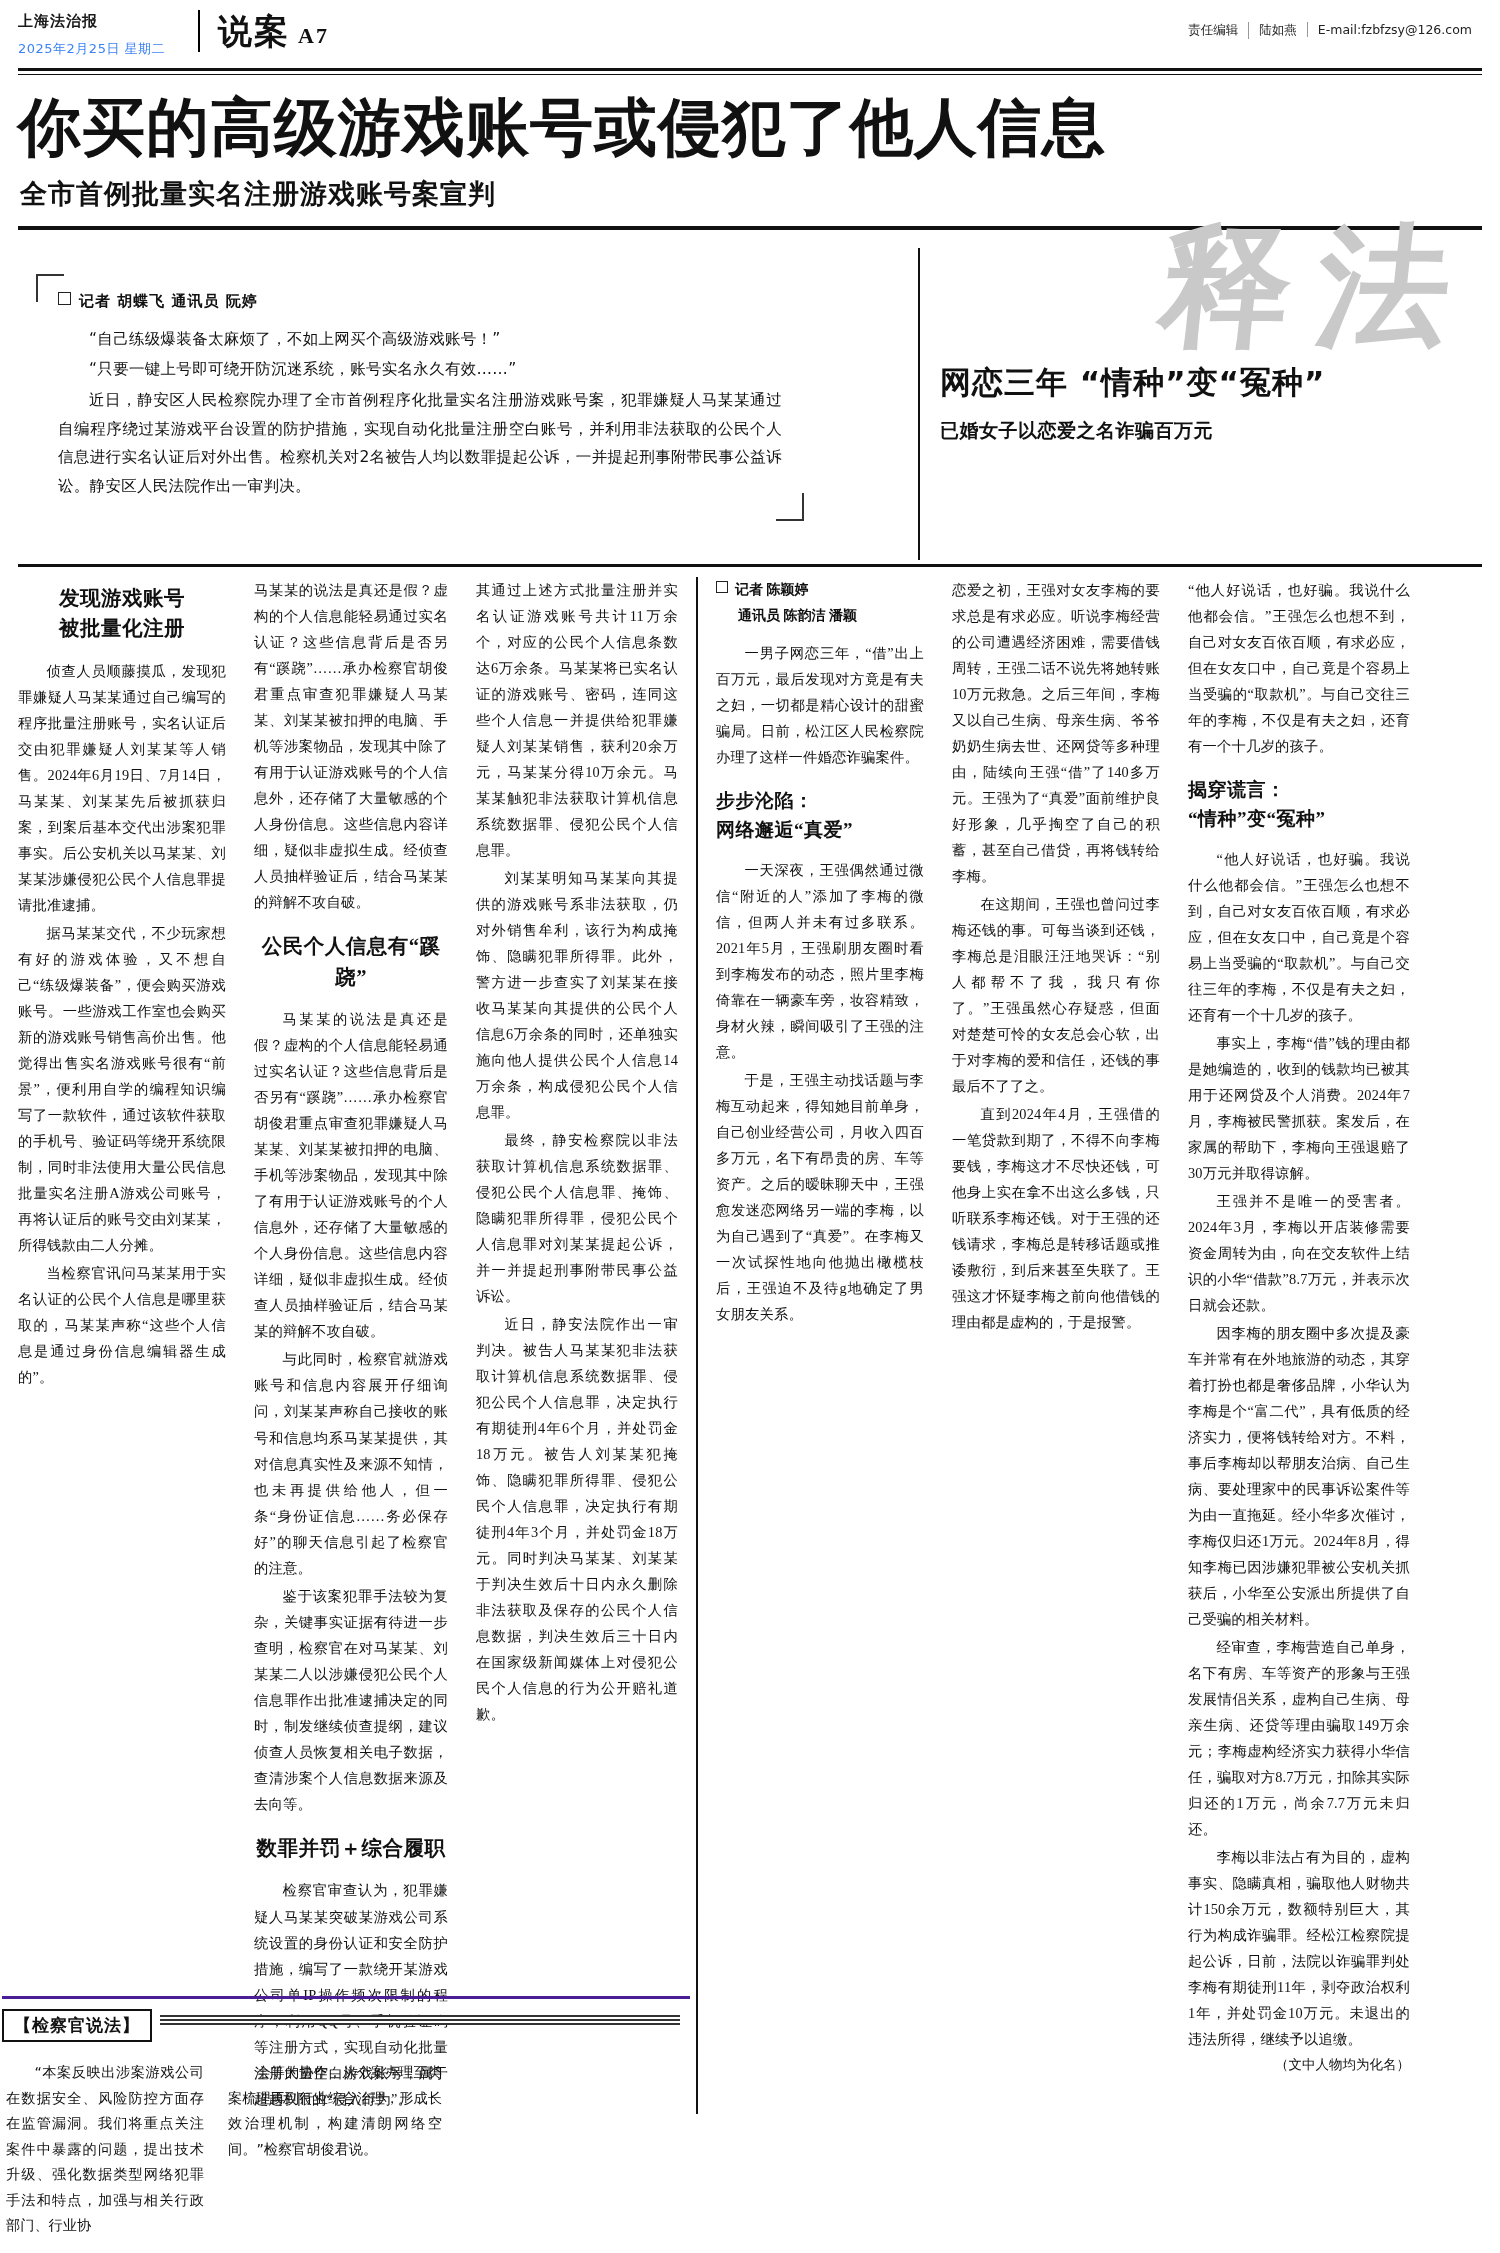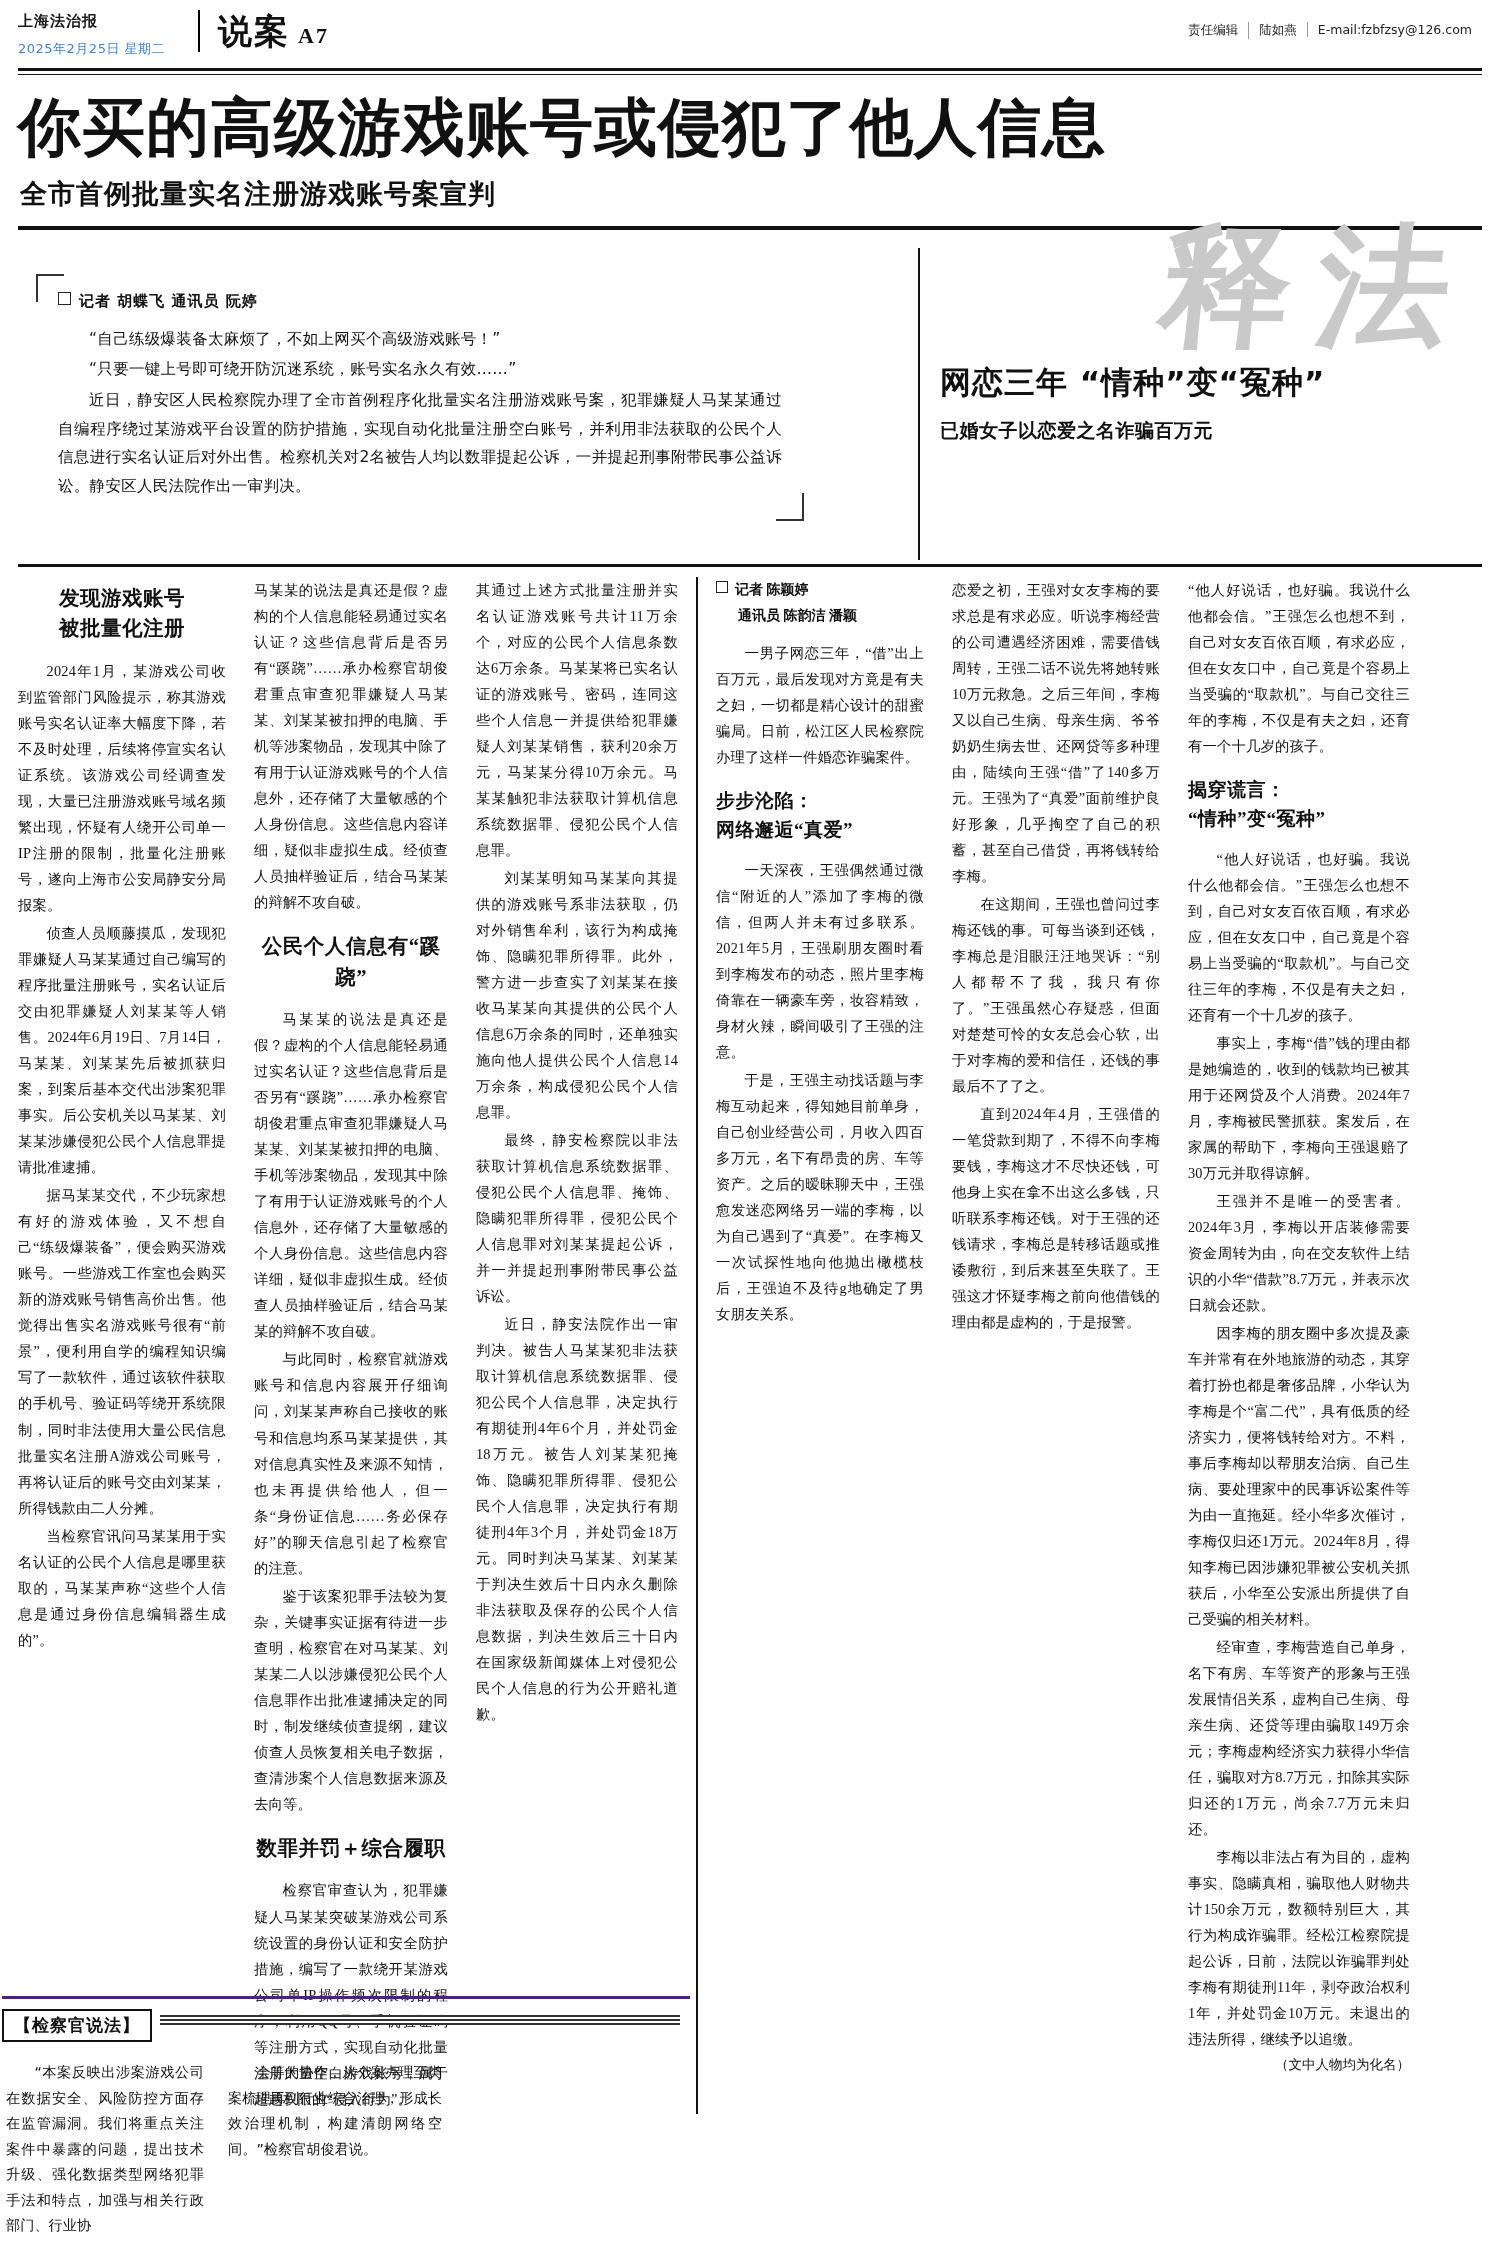--- a/index.html
+++ b/index.html
@@ -366,21 +366,20 @@
 
   <div class="rule-mid"></div>
 
   <div class="cols">
 
     <div class="col c1">
       <h3 class="sec first">
         <span style="white-space:pre-line">发现游戏账号
 被批量化注册</span>
       </h3>
-      <p class="body">2024年1月，某游戏公司收到监管部门风险提示，称其游戏账号实名认证率大幅度下降，若不及时处理，后续将停宣实名认证系统。该游戏公司经调查发现，大量已注册游戏账号域名频繁出现，怀疑有人绕开公司单一IP注册的限制，批量化注册账号，遂向上海市公安局静安分局报案。</p>
       <p class="body">侦查人员顺藤摸瓜，发现犯罪嫌疑人马某某通过自己编写的程序批量注册账号，实名认证后交由犯罪嫌疑人刘某某等人销售。2024年6月19日、7月14日，马某某、刘某某先后被抓获归案，到案后基本交代出涉案犯罪事实。后公安机关以马某某、刘某某涉嫌侵犯公民个人信息罪提请批准逮捕。</p>
       <p class="body">据马某某交代，不少玩家想有好的游戏体验，又不想自己“练级爆装备”，便会购买游戏账号。一些游戏工作室也会购买新的游戏账号销售高价出售。他觉得出售实名游戏账号很有“前景”，便利用自学的编程知识编写了一款软件，通过该软件获取的手机号、验证码等绕开系统限制，同时非法使用大量公民信息批量实名注册A游戏公司账号，再将认证后的账号交由刘某某，所得钱款由二人分摊。</p>
       <p class="body">当检察官讯问马某某用于实名认证的公民个人信息是哪里获取的，马某某声称“这些个人信息是通过身份信息编辑器生成的”。</p>
     </div>
 
     <div class="col c2">
       <p class="body" style="text-indent:0">马某某的说法是真还是假？虚构的个人信息能轻易通过实名认证？这些信息背后是否另有“蹊跷”……承办检察官胡俊君重点审查犯罪嫌疑人马某某、刘某某被扣押的电脑、手机等涉案物品，发现其中除了有用于认证游戏账号的个人信息外，还存储了大量敏感的个人身份信息。这些信息内容详细，疑似非虚拟生成。经侦查人员抽样验证后，结合马某某的辩解不攻自破。</p>
       <h3 class="sec">
         <span style="white-space:pre-line">公民个人信息有“蹊跷”</span>
       </h3>

